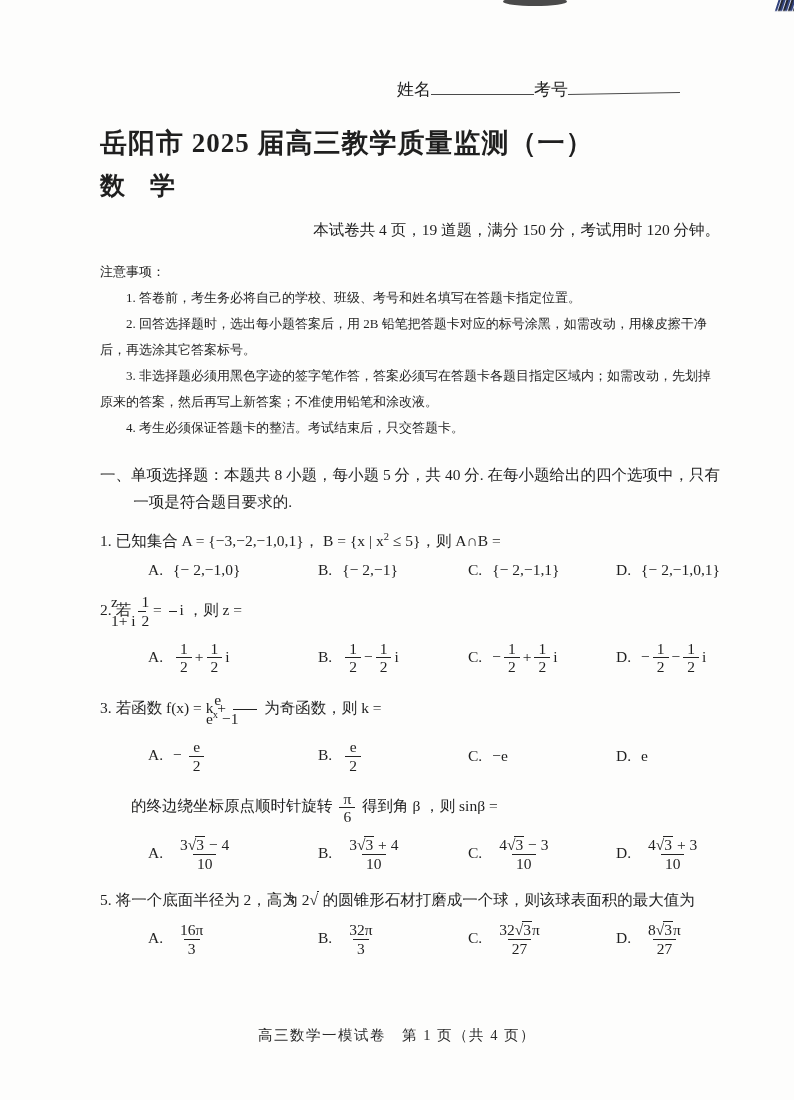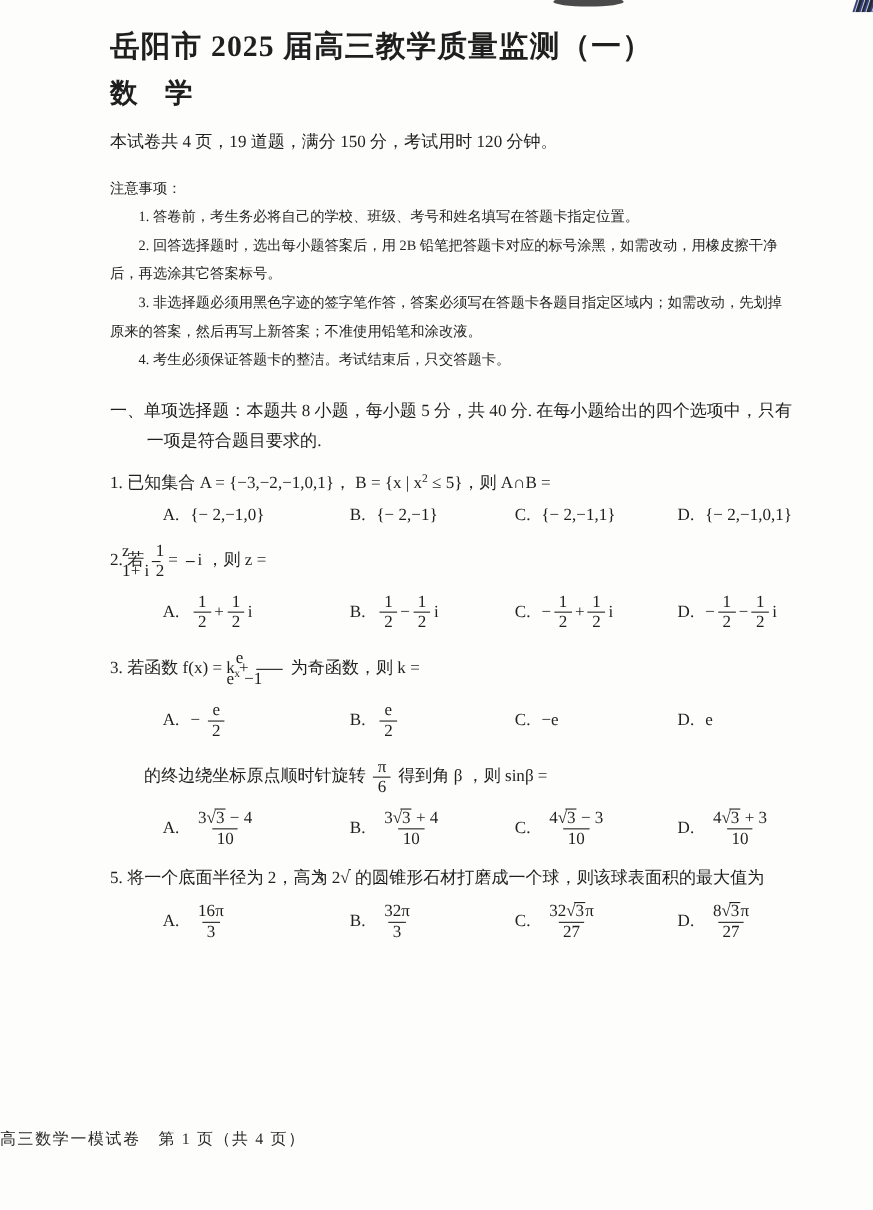--- a/index.html
+++ b/index.html
@@ -41,21 +41,21 @@
 
   .title{
     margin-top:24px;
     font-size:27px;font-weight:bold;letter-spacing:1px;
   }
   .subject{
     margin-top:8px;
     font-size:25px;font-weight:bold;
   }
   .paper-info{
-    margin-top:18px;text-align:left;font-size:15.5px;
+    margin-top:18px;text-align:right;font-size:15.5px;
   }
 
   .notice{margin-top:18px;font-size:13px;line-height:26px;}
   .notice-heading{}
   .notice-item{text-indent:2em;}
 
   .section-heading{
     margin-top:20px;font-size:15.5px;line-height:27px;
     padding-left:2.15em;text-indent:-2.15em;
   }
@@ -83,33 +83,36 @@
   .frac .den{border-top:1.2px solid #222;padding:0 4px;}
   sup{font-size:.68em;line-height:0;}
   .sqrt{white-space:nowrap;}
   .radicand{
     display:inline-block;border-top:1.2px solid #222;
     line-height:1.05;padding:0 1px;margin-left:-1px;
   }
 
   .footer{
     position:absolute;left:0;top:1026px;width:794px;
-    font-size:14.5px;letter-spacing:1.5px;color:#2a2a2a;
+    text-align:center;font-size:14.5px;letter-spacing:1.5px;color:#2a2a2a;
   }
 </style>
 </head>
 <body>
 
 <div class="page">
 
   <div class="smudge-top"></div>
   <div class="corner-mark"></div>
 
   <div class="content">
 
+    <div class="name-row">
+      <span>姓名</span><span class="blank blank-name"></span><span>考号</span><span class="blank blank-no"></span>
+    </div>
 
     <div class="title">岳阳市 2025 届高三教学质量监测（一）</div>
     <div class="subject">数　学</div>
     <div class="paper-info">本试卷共 4 页，19 道题，满分 150 分，考试用时 120 分钟。</div>
 
     <div class="notice">
       <div class="notice-heading">注意事项：</div>
       <div class="notice-item">1. 答卷前，考生务必将自己的学校、班级、考号和姓名填写在答题卡指定位置。</div>
       <div class="notice-item">2. 回答选择题时，选出每小题答案后，用 2B 铅笔把答题卡对应的标号涂黑，如需改动，用橡皮擦干净后，再选涂其它答案标号。</div>
       <div class="notice-item">3. 非选择题必须用黑色字迹的签字笔作答，答案必须写在答题卡各题目指定区域内；如需改动，先划掉原来的答案，然后再写上新答案；不准使用铅笔和涂改液。</div>

